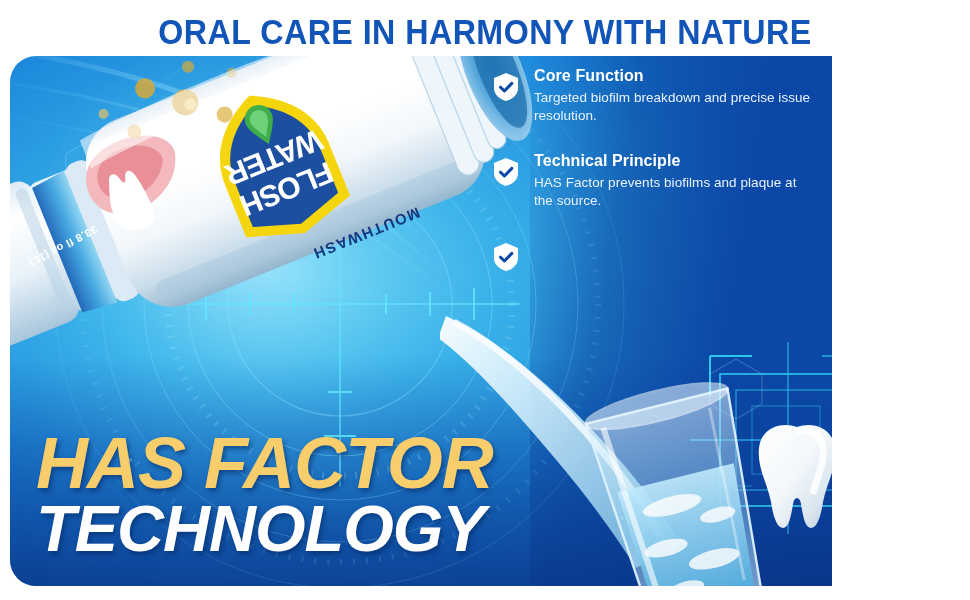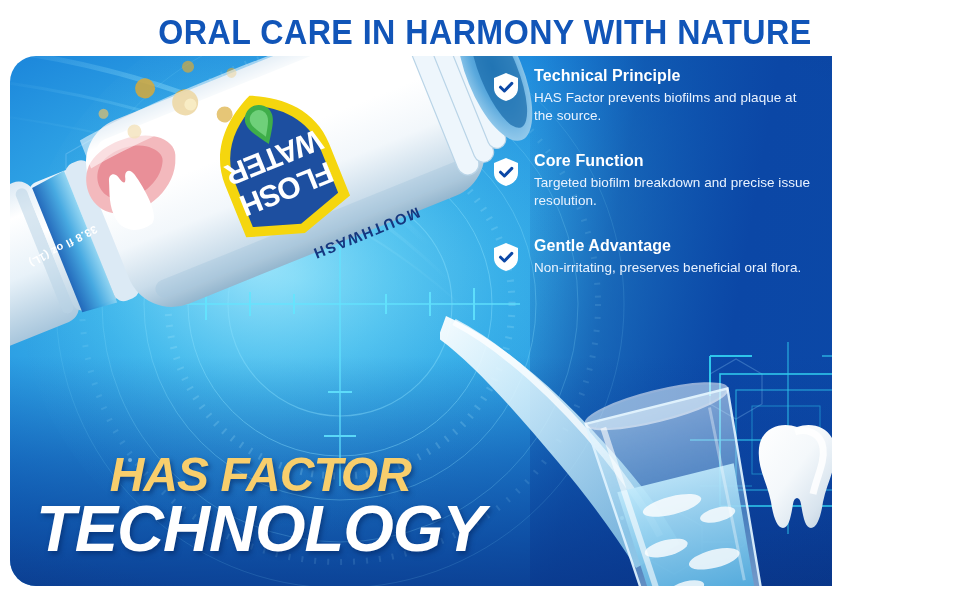--- a/index.html
+++ b/index.html
@@ -54,21 +54,21 @@
   .pour svg{width:100%;height:100%;}
 
   
   .tooth{position:absolute;left:745px;top:368px;width:84px;height:108px;z-index:16;}
   .tooth svg{width:100%;height:100%;}
 
   
   .bigtitle{position:absolute;left:36px;bottom:40px;z-index:30;
             font-style:italic;font-weight:bold;line-height:.96;
             letter-spacing:-1px;}
-  .bigtitle .l1{display:block;font-size:48px;color:#f8ce6c;
+  .bigtitle .l1{display:block;font-size:72px;color:#f8ce6c;
             text-shadow:2px 3px 5px rgba(2,34,92,.55);text-align:center;}
   .bigtitle .l2{display:block;font-size:65px;color:#ffffff;
             text-shadow:2px 3px 5px rgba(2,34,92,.55);}
 
   
   .features{position:absolute;right:18px;top:66px;width:322px;z-index:32;}
   .feat{display:flex;align-items:flex-start;margin-bottom:26px;}
   .feat .shield{flex:0 0 auto;width:28px;height:30px;margin:6px 14px 0 0;}
   .feat .shield svg{width:100%;height:100%;display:block;}
   .feat .txt{flex:1 1 auto;}
@@ -364,48 +364,44 @@
 
     <div class="feat">
       <span class="shield">
         <svg viewBox="0 0 28 30">
           <path d="M14,1 L26,6 L26,16 C26,23 20,27.5 14,29
                    C8,27.5 2,23 2,16 L2,6 Z" fill="#ffffff"></path>
           <path d="M8.5,15.2 L12.4,19 L19.8,11.4" stroke="#0b47a6" stroke-width="3" fill="none" stroke-linecap="round" stroke-linejoin="round"></path>
         </svg>
       </span>
       <span class="txt">
-        <div class="ftitle">Technical Principle</div>
-        <div class="fbody">HAS Factor prevents biofilms and plaque at the source.</div>
+        <div class="ftitle">Core Function</div>
+        <div class="fbody">Targeted biofilm breakdown and precise issue resolution.</div>
       </span>
     </div>
 
     <div class="feat">
       <span class="shield">
         <svg viewBox="0 0 28 30">
           <path d="M14,1 L26,6 L26,16 C26,23 20,27.5 14,29
                    C8,27.5 2,23 2,16 L2,6 Z" fill="#ffffff"></path>
           <path d="M8.5,15.2 L12.4,19 L19.8,11.4" stroke="#0b47a6" stroke-width="3" fill="none" stroke-linecap="round" stroke-linejoin="round"></path>
         </svg>
       </span>
       <span class="txt">
-        <div class="ftitle">Core Function</div>
-        <div class="fbody">Targeted biofilm breakdown and precise issue resolution.</div>
+        <div class="ftitle">Technical Principle</div>
+        <div class="fbody">HAS Factor prevents biofilms and plaque at the source.</div>
       </span>
     </div>
 
     <div class="feat">
       <span class="shield">
         <svg viewBox="0 0 28 30">
           <path d="M14,1 L26,6 L26,16 C26,23 20,27.5 14,29
                    C8,27.5 2,23 2,16 L2,6 Z" fill="#ffffff"></path>
           <path d="M8.5,15.2 L12.4,19 L19.8,11.4" stroke="#0b47a6" stroke-width="3" fill="none" stroke-linecap="round" stroke-linejoin="round"></path>
         </svg>
       </span>
-      <span class="txt">
-        <div class="ftitle">Gentle Advantage</div>
-        <div class="fbody">Non-irritating, preserves beneficial oral flora.</div>
-      </span>
     </div>
 
   </div>
 
 </div>
 
 </body></html>

